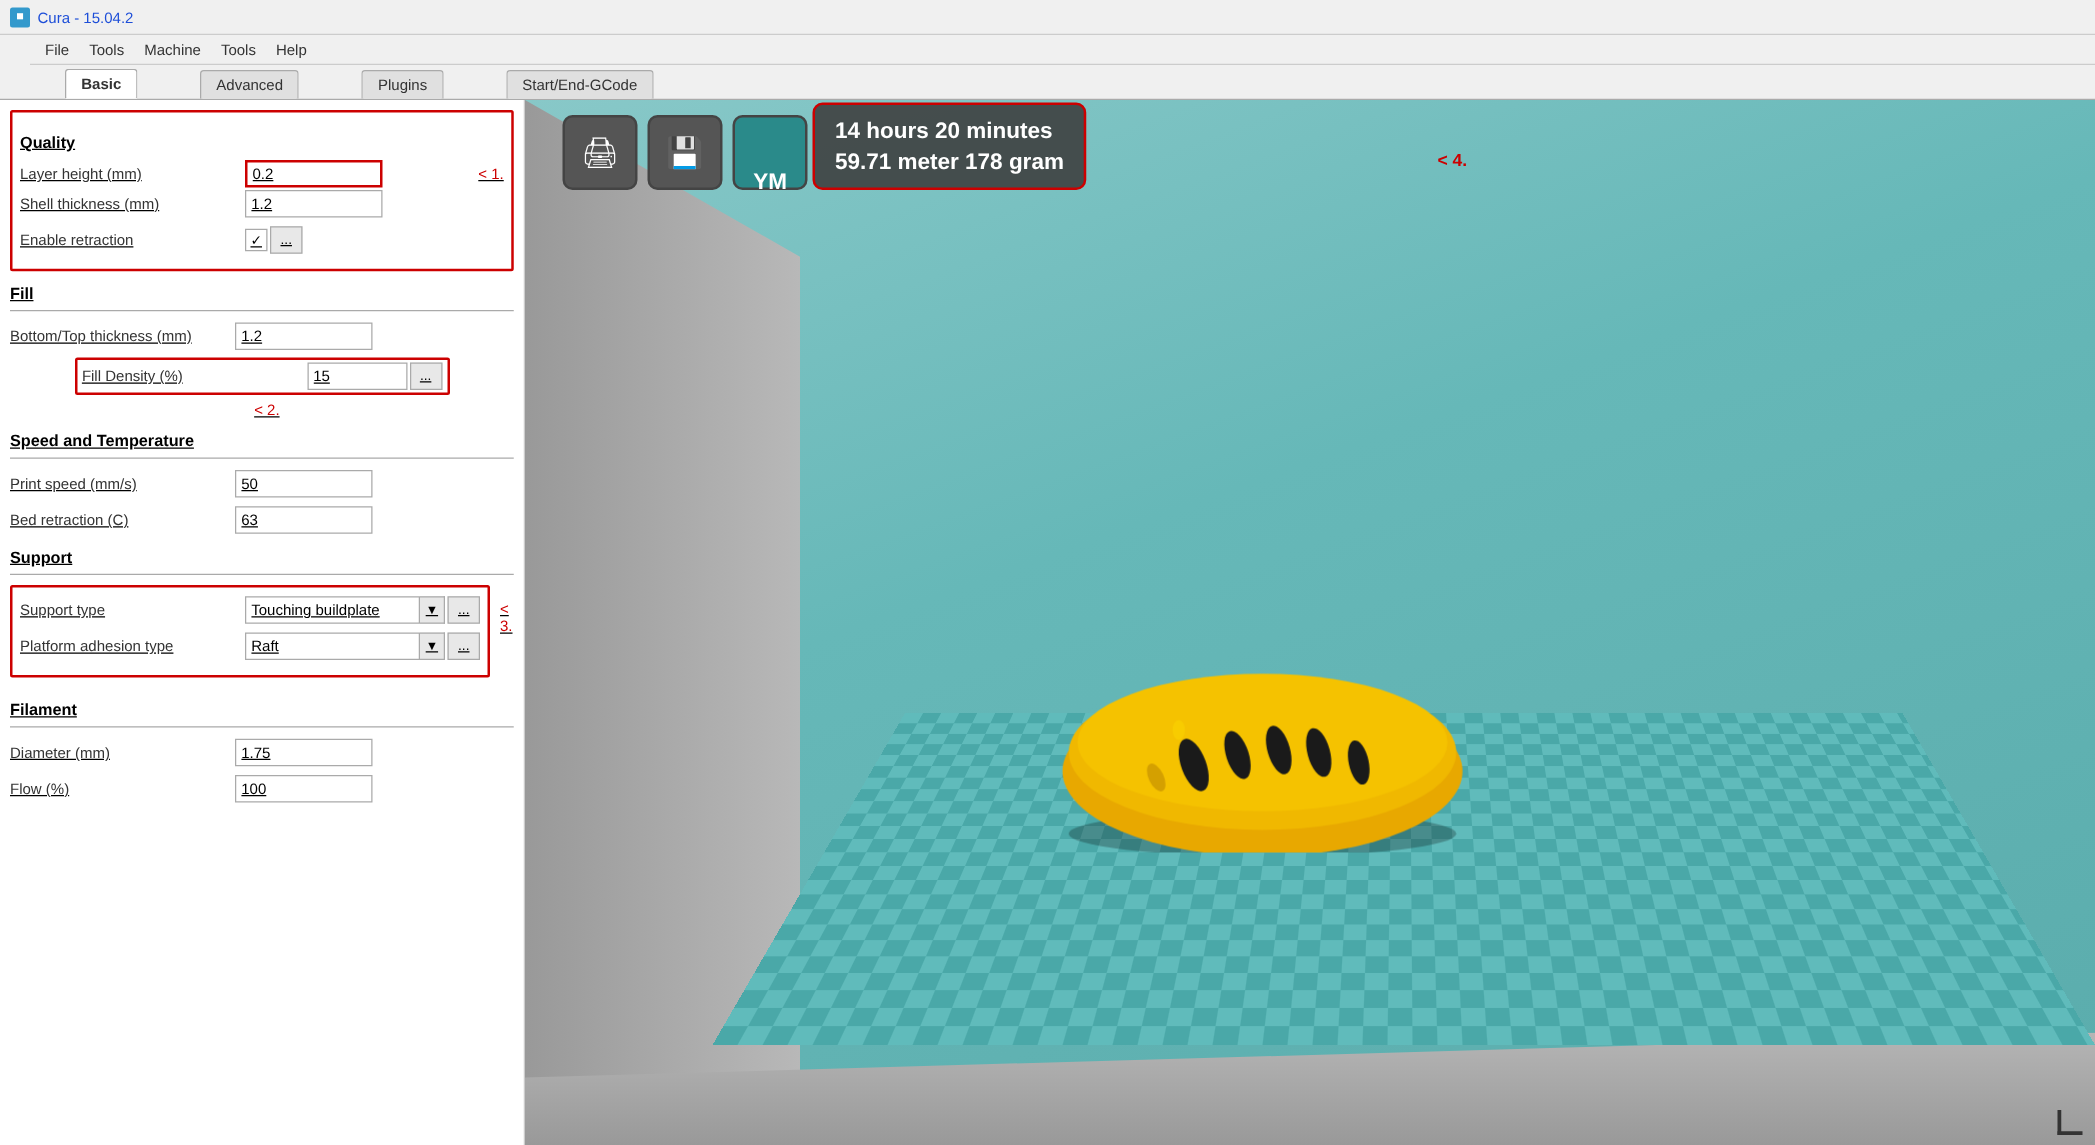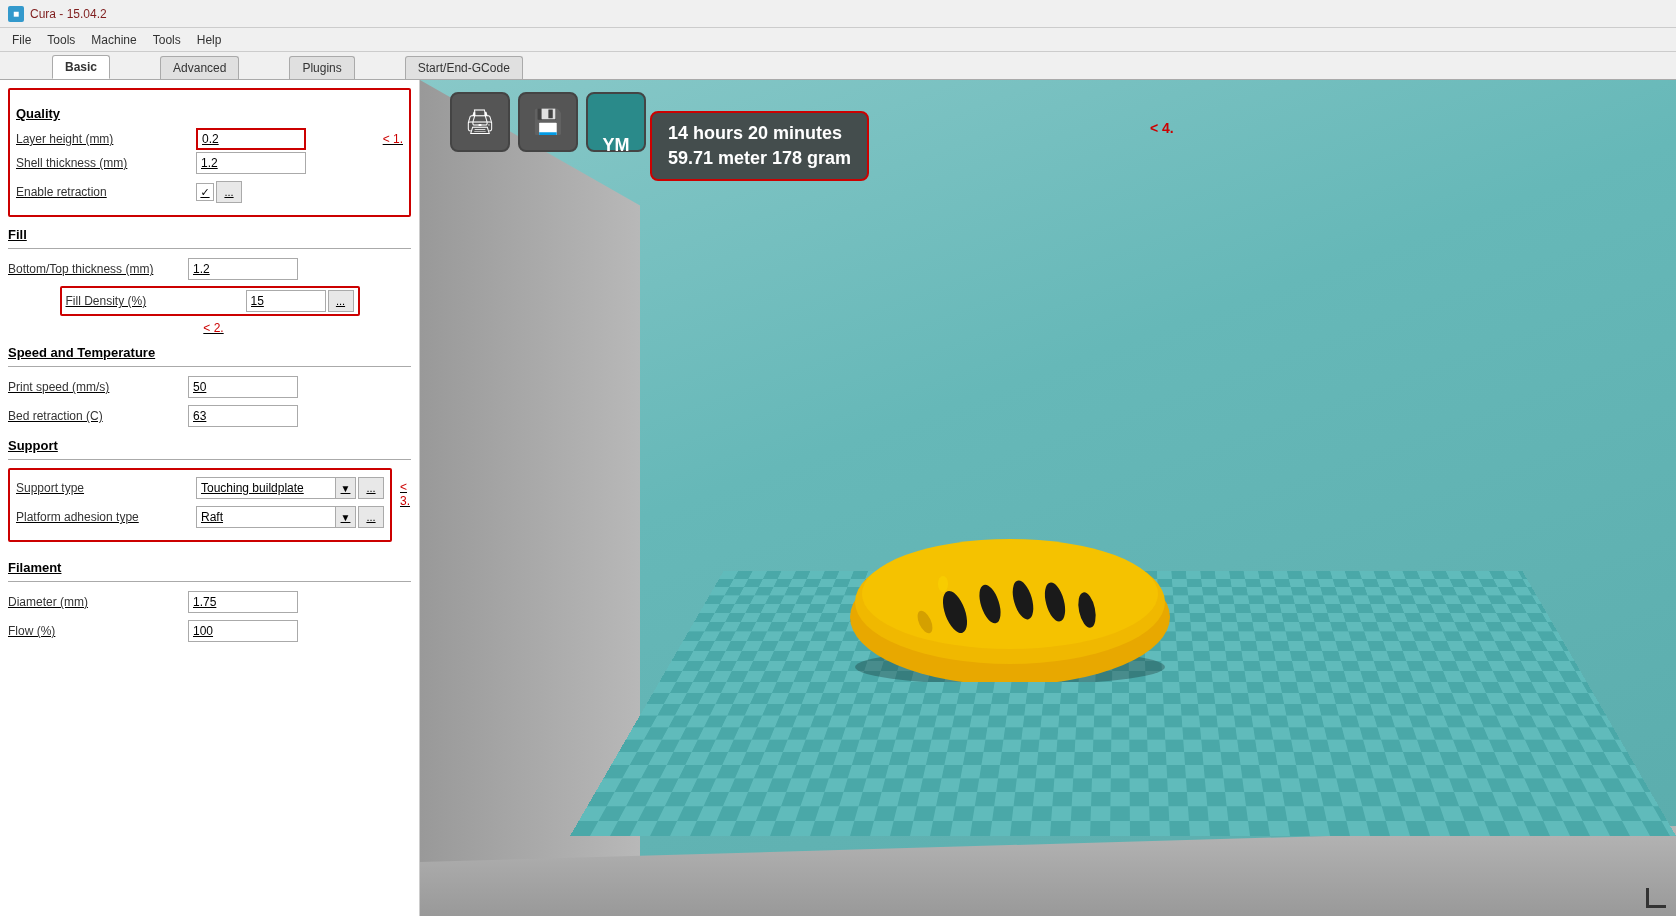--- a/index.html
+++ b/index.html
@@ -15,30 +15,31 @@
       border-bottom: 1px solid #ccc;
     }
     .title-bar-icon {
       width: 16px; height: 16px;
       background: #3399cc;
       border-radius: 2px;
       margin-right: 6px;
       display: flex; align-items: center; justify-content: center;
       color: white; font-size: 10px; font-weight: bold;
     }
-    .title-bar-text { font-size: 12px; color: #7f1d1d; }
+    .title-bar-text { font-size: 12px; color: #1d4ed8; }
 
     
     .menu-bar {
       background: #f0f0f0;
       height: 24px;
       display: flex;
       align-items: center;
       padding: 0 4px;
       border-bottom: 1px solid #ccc;
+      margin-left: 24px;
     }
     .menu-item {
       padding: 2px 8px;
       cursor: pointer;
       font-size: 12px;
       color: #333;
     }
 
     
     .tab-bar {
@@ -234,21 +235,21 @@
       justify-content: center;
       cursor: pointer;
       border: 2px solid #444;
     }
     .toolbar-btn.teal { background: #2a8a8a; }
     .toolbar-btn-icon { font-size: 24px; color: white; }
 
     
     .print-info {
       position: absolute;
-      top: 31px;
+      top: 2px;
       left: 230px;
       background: rgba(60, 60, 60, 0.88);
       border: 2px solid #cc0000;
       border-radius: 8px;
       padding: 8px 16px;
       color: white;
       font-size: 18px;
       font-weight: bold;
       line-height: 1.4;
     }

